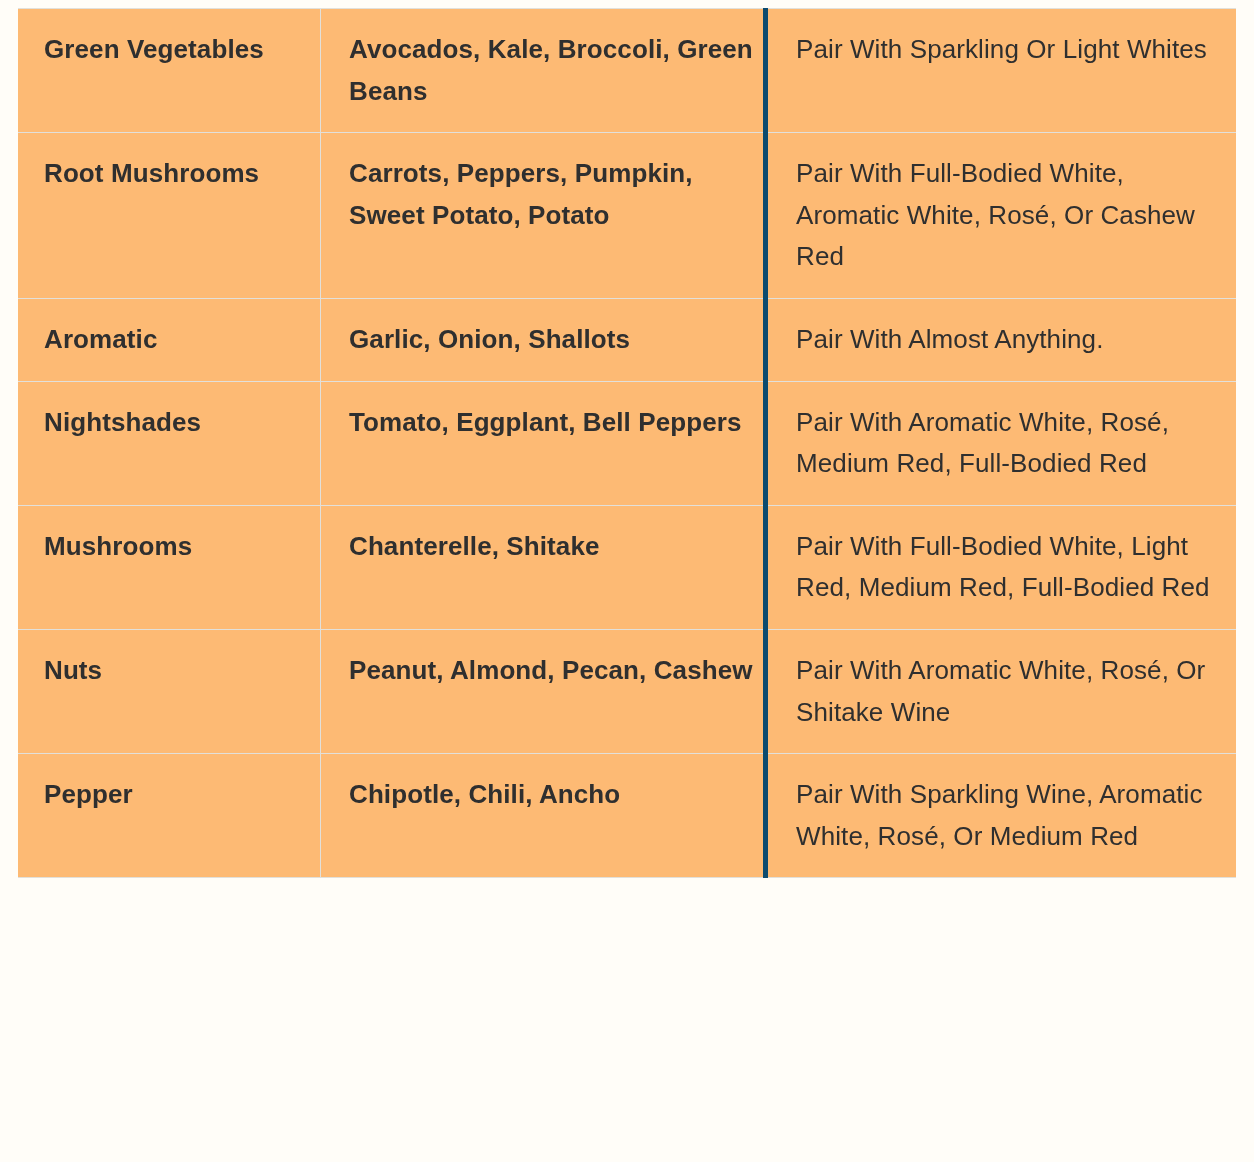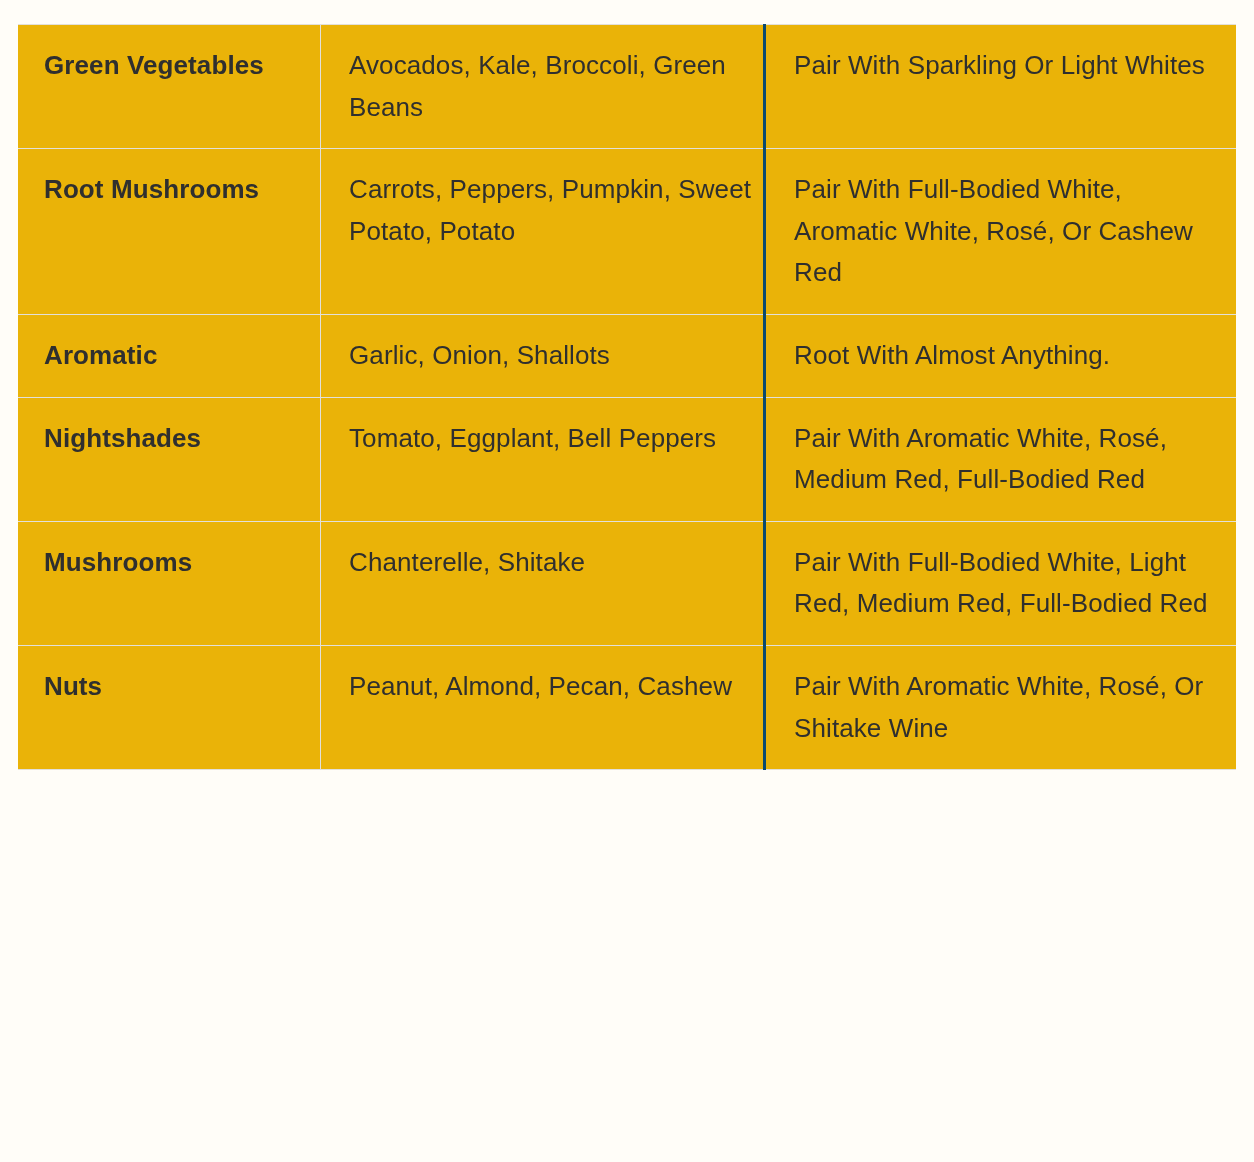--- a/index.html
+++ b/index.html
@@ -17,22 +17,21 @@
   .page {
     width: 1254px;
     box-sizing: border-box;
     padding: 0 18px;
     background: #fffdf8;
   }
   table.pairing-table {
     width: 100%;
     border-collapse: collapse;
     table-layout: fixed;
-    background: #eab308;
-    margin-top: 16px;
+    background: #fdba74;
   }
   table.pairing-table td {
     border: 1px solid #e2e0da;
     border-left: none;
     border-right: none;
     padding: 20px 0 20px 0;
     vertical-align: top;
     font-size: 26px;
     line-height: 1.6;
     letter-spacing: 0.1px;
@@ -42,21 +41,22 @@
     width: 262px;
     font-weight: bold;
     padding-left: 26px;
     padding-right: 14px;
     border-right: 1px solid #e2e0da;
   }
   table.pairing-table td.col-examples {
     width: 410px;
     padding-left: 28px;
     padding-right: 4px;
-    border-right: 3px solid #0c4a6e;
+    border-right: 5px solid #0c4a6e;
+    font-weight: bold;
   }
   table.pairing-table td.col-pairing {
     padding-left: 28px;
     padding-right: 26px;
   }
   table.pairing-table tr:first-child td {
     border-top: 1px solid #e2e0da;
   }
   .top-stub {
     height: 8px;
@@ -75,32 +75,37 @@
         <td class="col-pairing">Pair With Sparkling Or Light Whites</td>
       </tr>
       <tr>
         <td class="col-category">Root Mushrooms</td>
         <td class="col-examples">Carrots, Peppers, Pumpkin, Sweet Potato, Potato</td>
         <td class="col-pairing">Pair With Full-Bodied White, Aromatic White, Rosé, Or Cashew Red</td>
       </tr>
       <tr>
         <td class="col-category">Aromatic</td>
         <td class="col-examples">Garlic, Onion, Shallots</td>
-        <td class="col-pairing">Root With Almost Anything.</td>
+        <td class="col-pairing">Pair With Almost Anything.</td>
       </tr>
       <tr>
         <td class="col-category">Nightshades</td>
         <td class="col-examples">Tomato, Eggplant, Bell Peppers</td>
         <td class="col-pairing">Pair With Aromatic White, Rosé, Medium Red, Full-Bodied Red</td>
       </tr>
       <tr>
         <td class="col-category">Mushrooms</td>
         <td class="col-examples">Chanterelle, Shitake</td>
         <td class="col-pairing">Pair With Full-Bodied White, Light Red, Medium Red, Full-Bodied Red</td>
       </tr>
       <tr>
         <td class="col-category">Nuts</td>
         <td class="col-examples">Peanut, Almond, Pecan, Cashew</td>
         <td class="col-pairing">Pair With Aromatic White, Rosé, Or Shitake Wine</td>
       </tr>
+      <tr>
+        <td class="col-category">Pepper</td>
+        <td class="col-examples">Chipotle, Chili, Ancho</td>
+        <td class="col-pairing">Pair With Sparkling Wine, Aromatic White, Rosé, Or Medium Red</td>
+      </tr>
     </tbody>
   </table>
 </div>
 
 </body></html>

